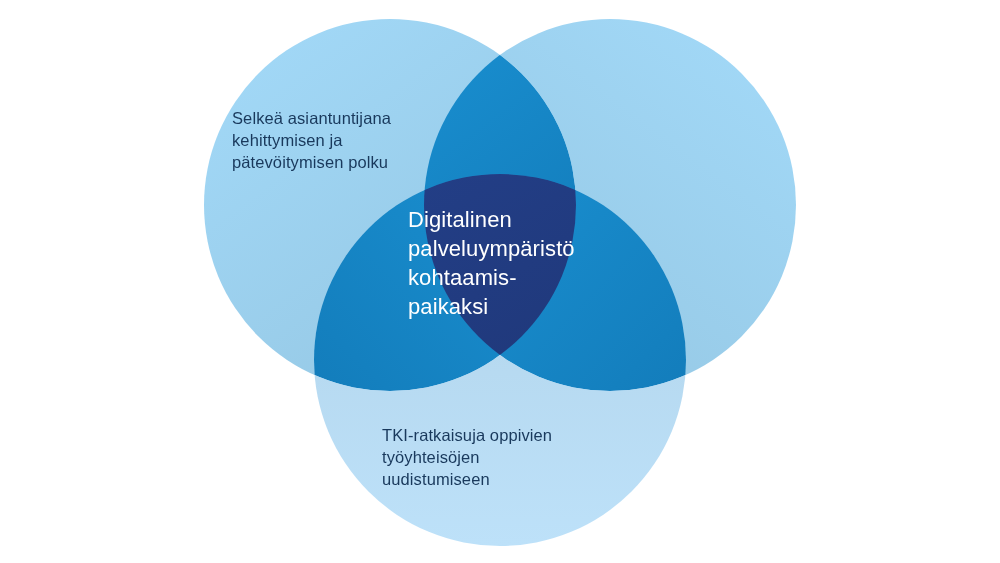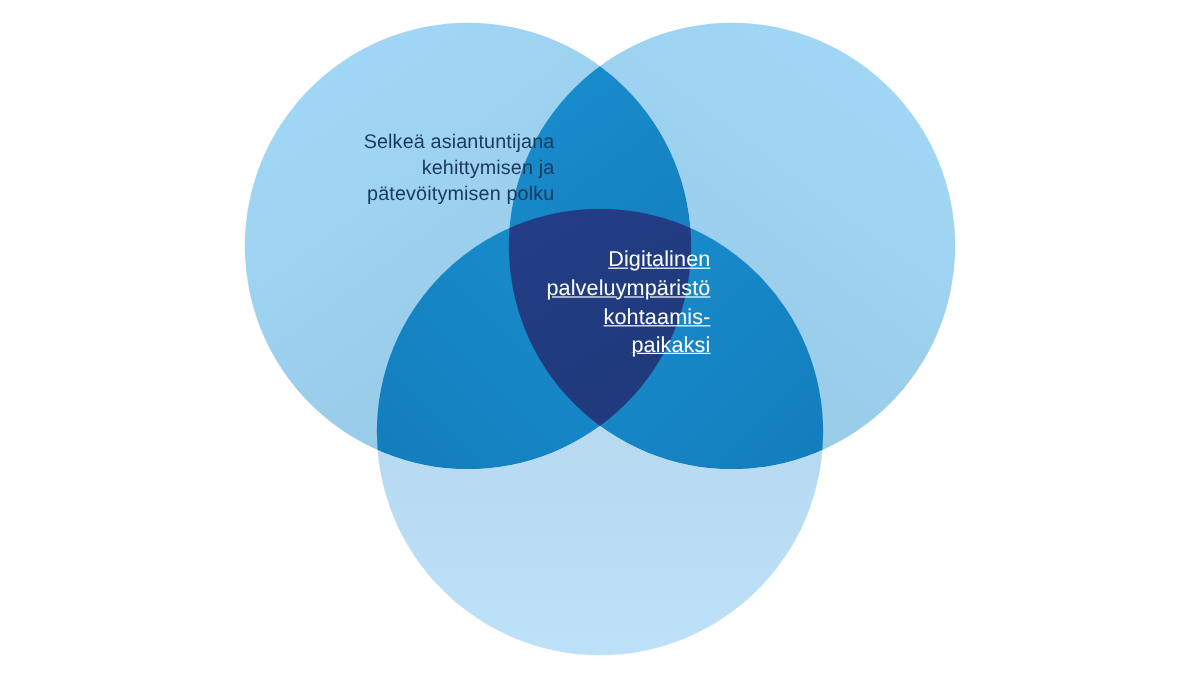--- a/index.html
+++ b/index.html
@@ -23,35 +23,34 @@
   #venn-svg {
     position: absolute;
     left: 0;
     top: 0;
     width: 1000px;
     height: 563px;
     display: block;
   }
   .venn-label {
     position: absolute;
-    text-align: right;
+    text-align: left;
     line-height: 1.32;
     white-space: pre-line;
     pointer-events: none;
   }
   .label-outer {
     font-size: 16.5px;
     color: #19395c;
     letter-spacing: 0.1px;
   }
   .label-center {
-    font-size: 18px;
+    font-size: 22px;
     color: #ffffff;
     letter-spacing: 0.1px;
-    text-decoration: underline;
   }
   #label-left {
     left: 232px;
     top: 108px;
     width: 230px;
   }
   #label-right {
     left: 578px;
     top: 108px;
     width: 244px;
@@ -142,19 +141,22 @@
         </g>
       </g>
     </g>
   </svg>
 
   <div class="venn-label label-outer" id="label-left" style="color: rgb(25, 57, 92);">Selkeä asiantuntijana
 kehittymisen ja
 pätevöitymisen polku</div>
 
 
+  <div class="venn-label label-outer" id="label-bottom" style="color: rgb(25, 57, 92);">TKI-ratkaisuja oppivien
+työyhteisöjen
+uudistumiseen</div>
 
   <div class="venn-label label-center" id="label-center" style="color: rgb(255, 255, 255);">Digitalinen
 palveluympäristö
 kohtaamis-
 paikaksi</div>
 
 </div>
 
 </body></html>

